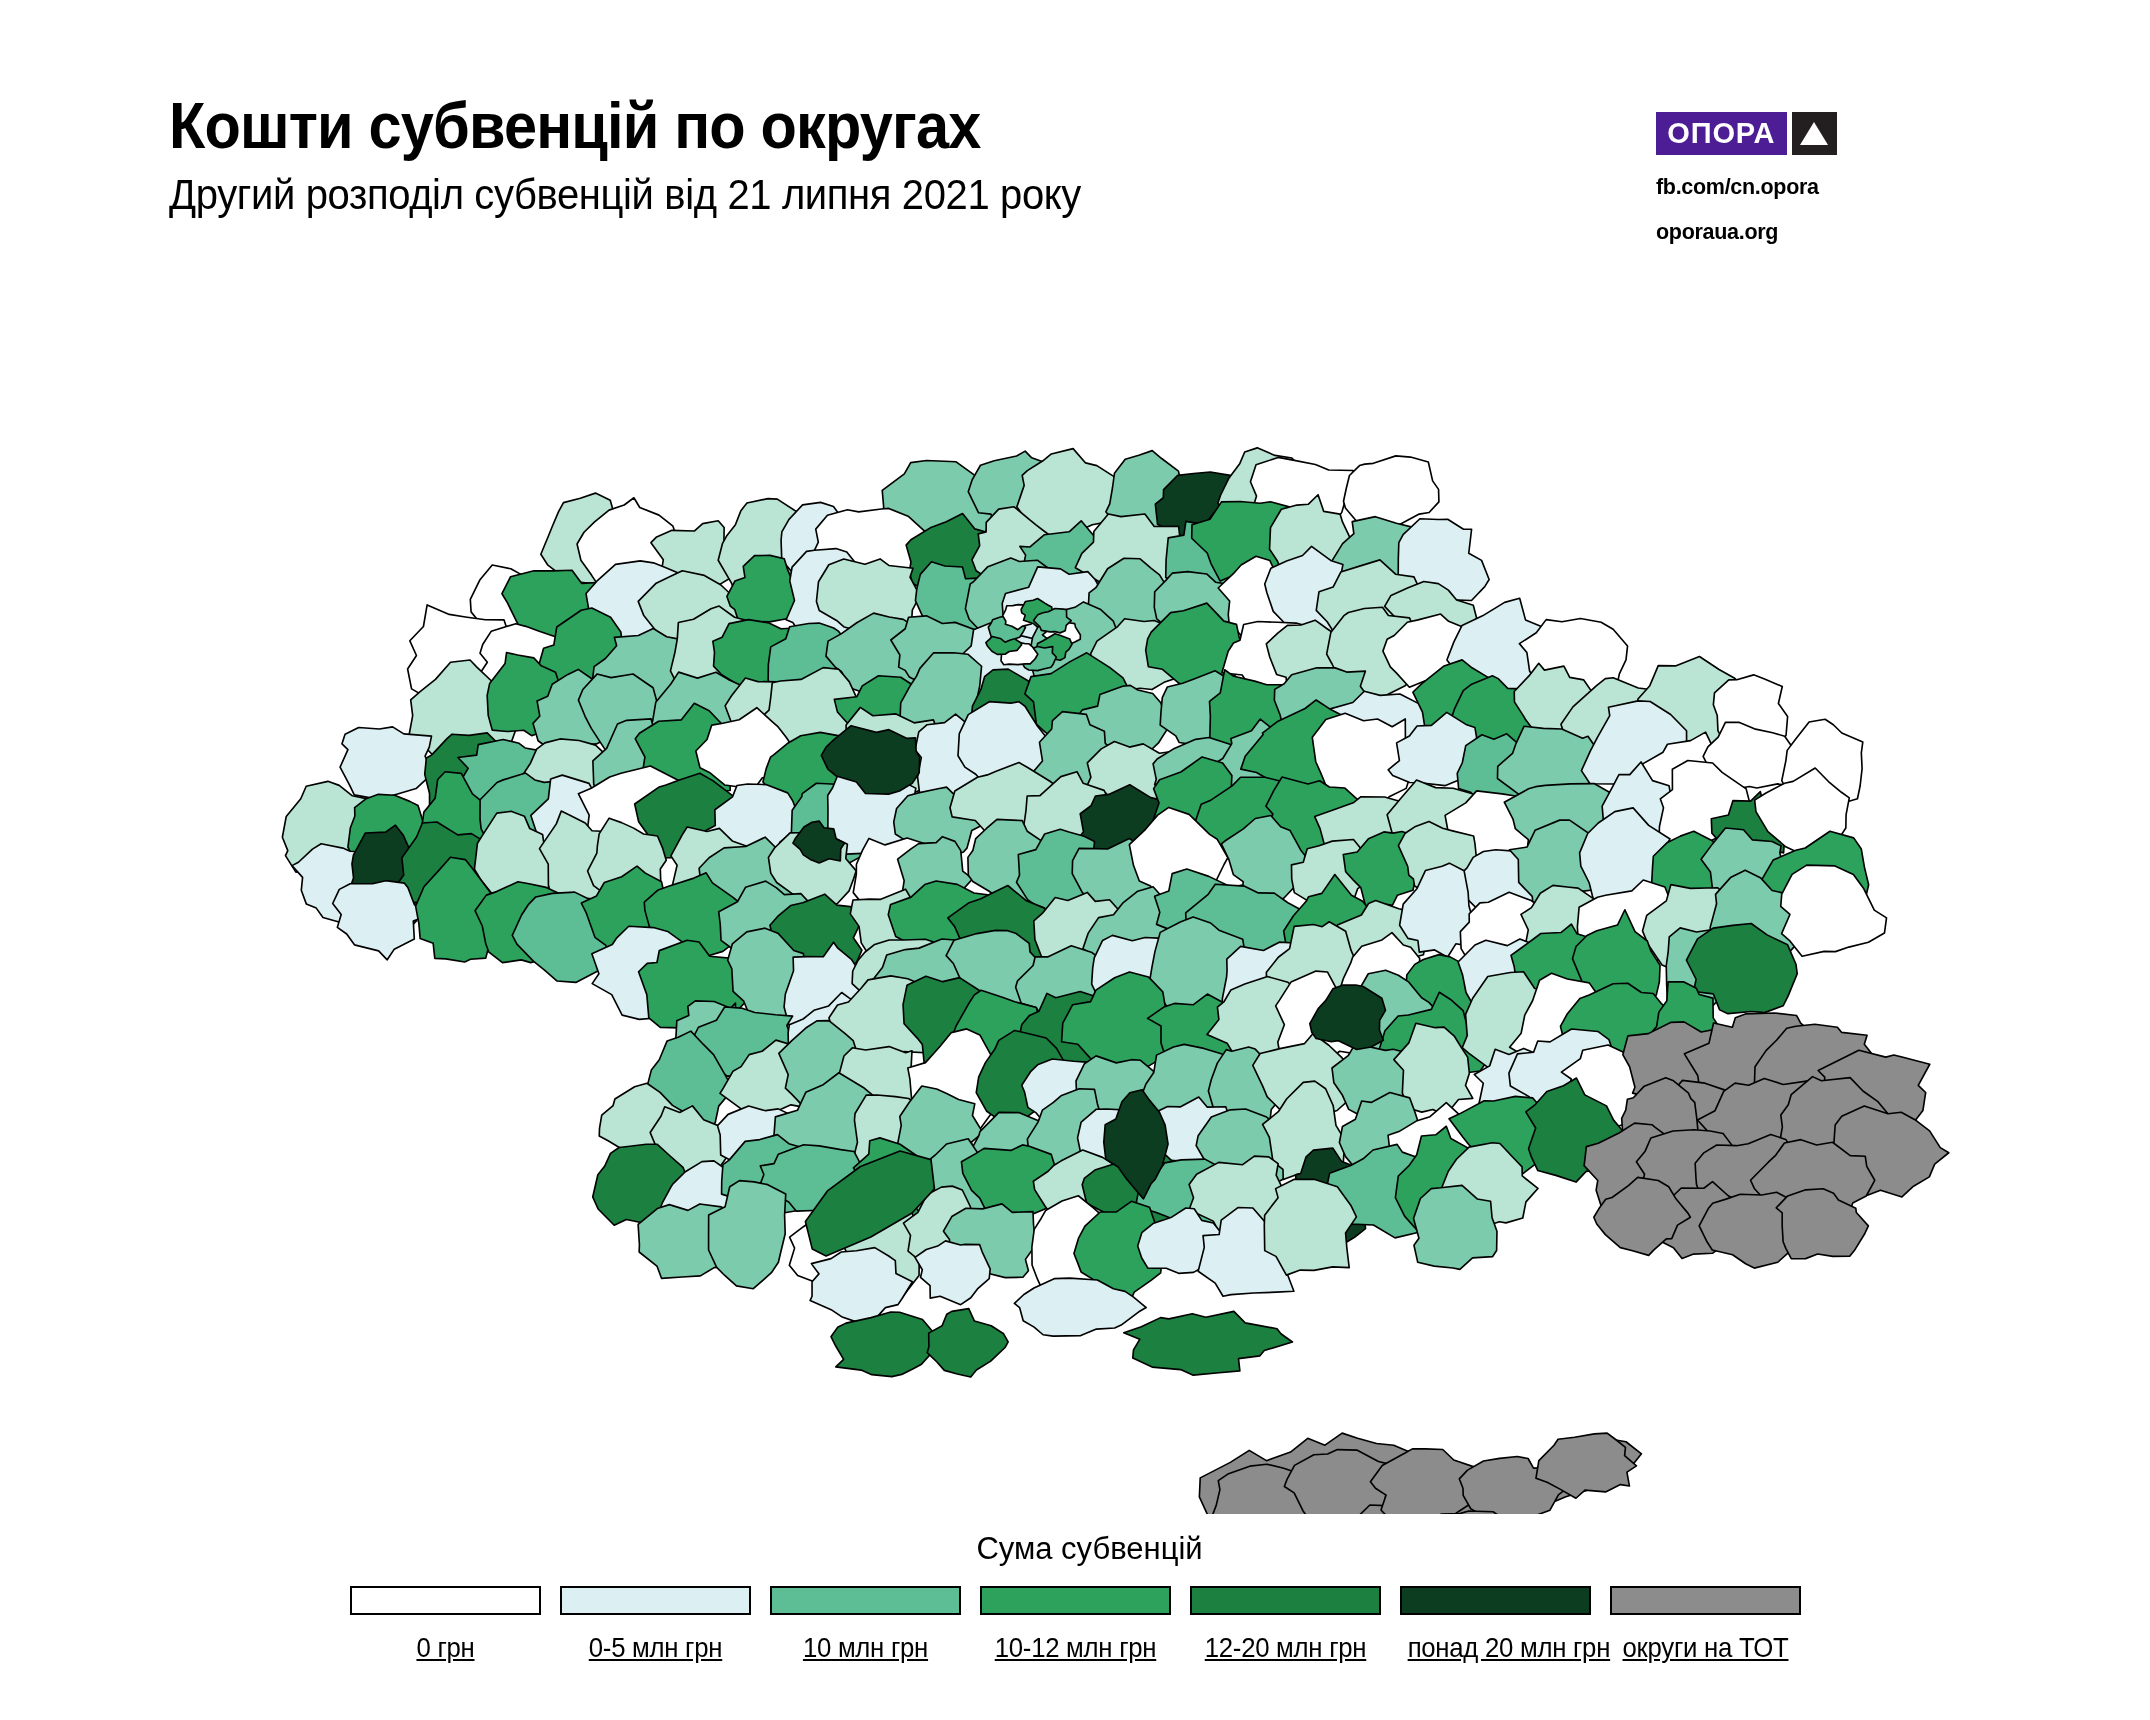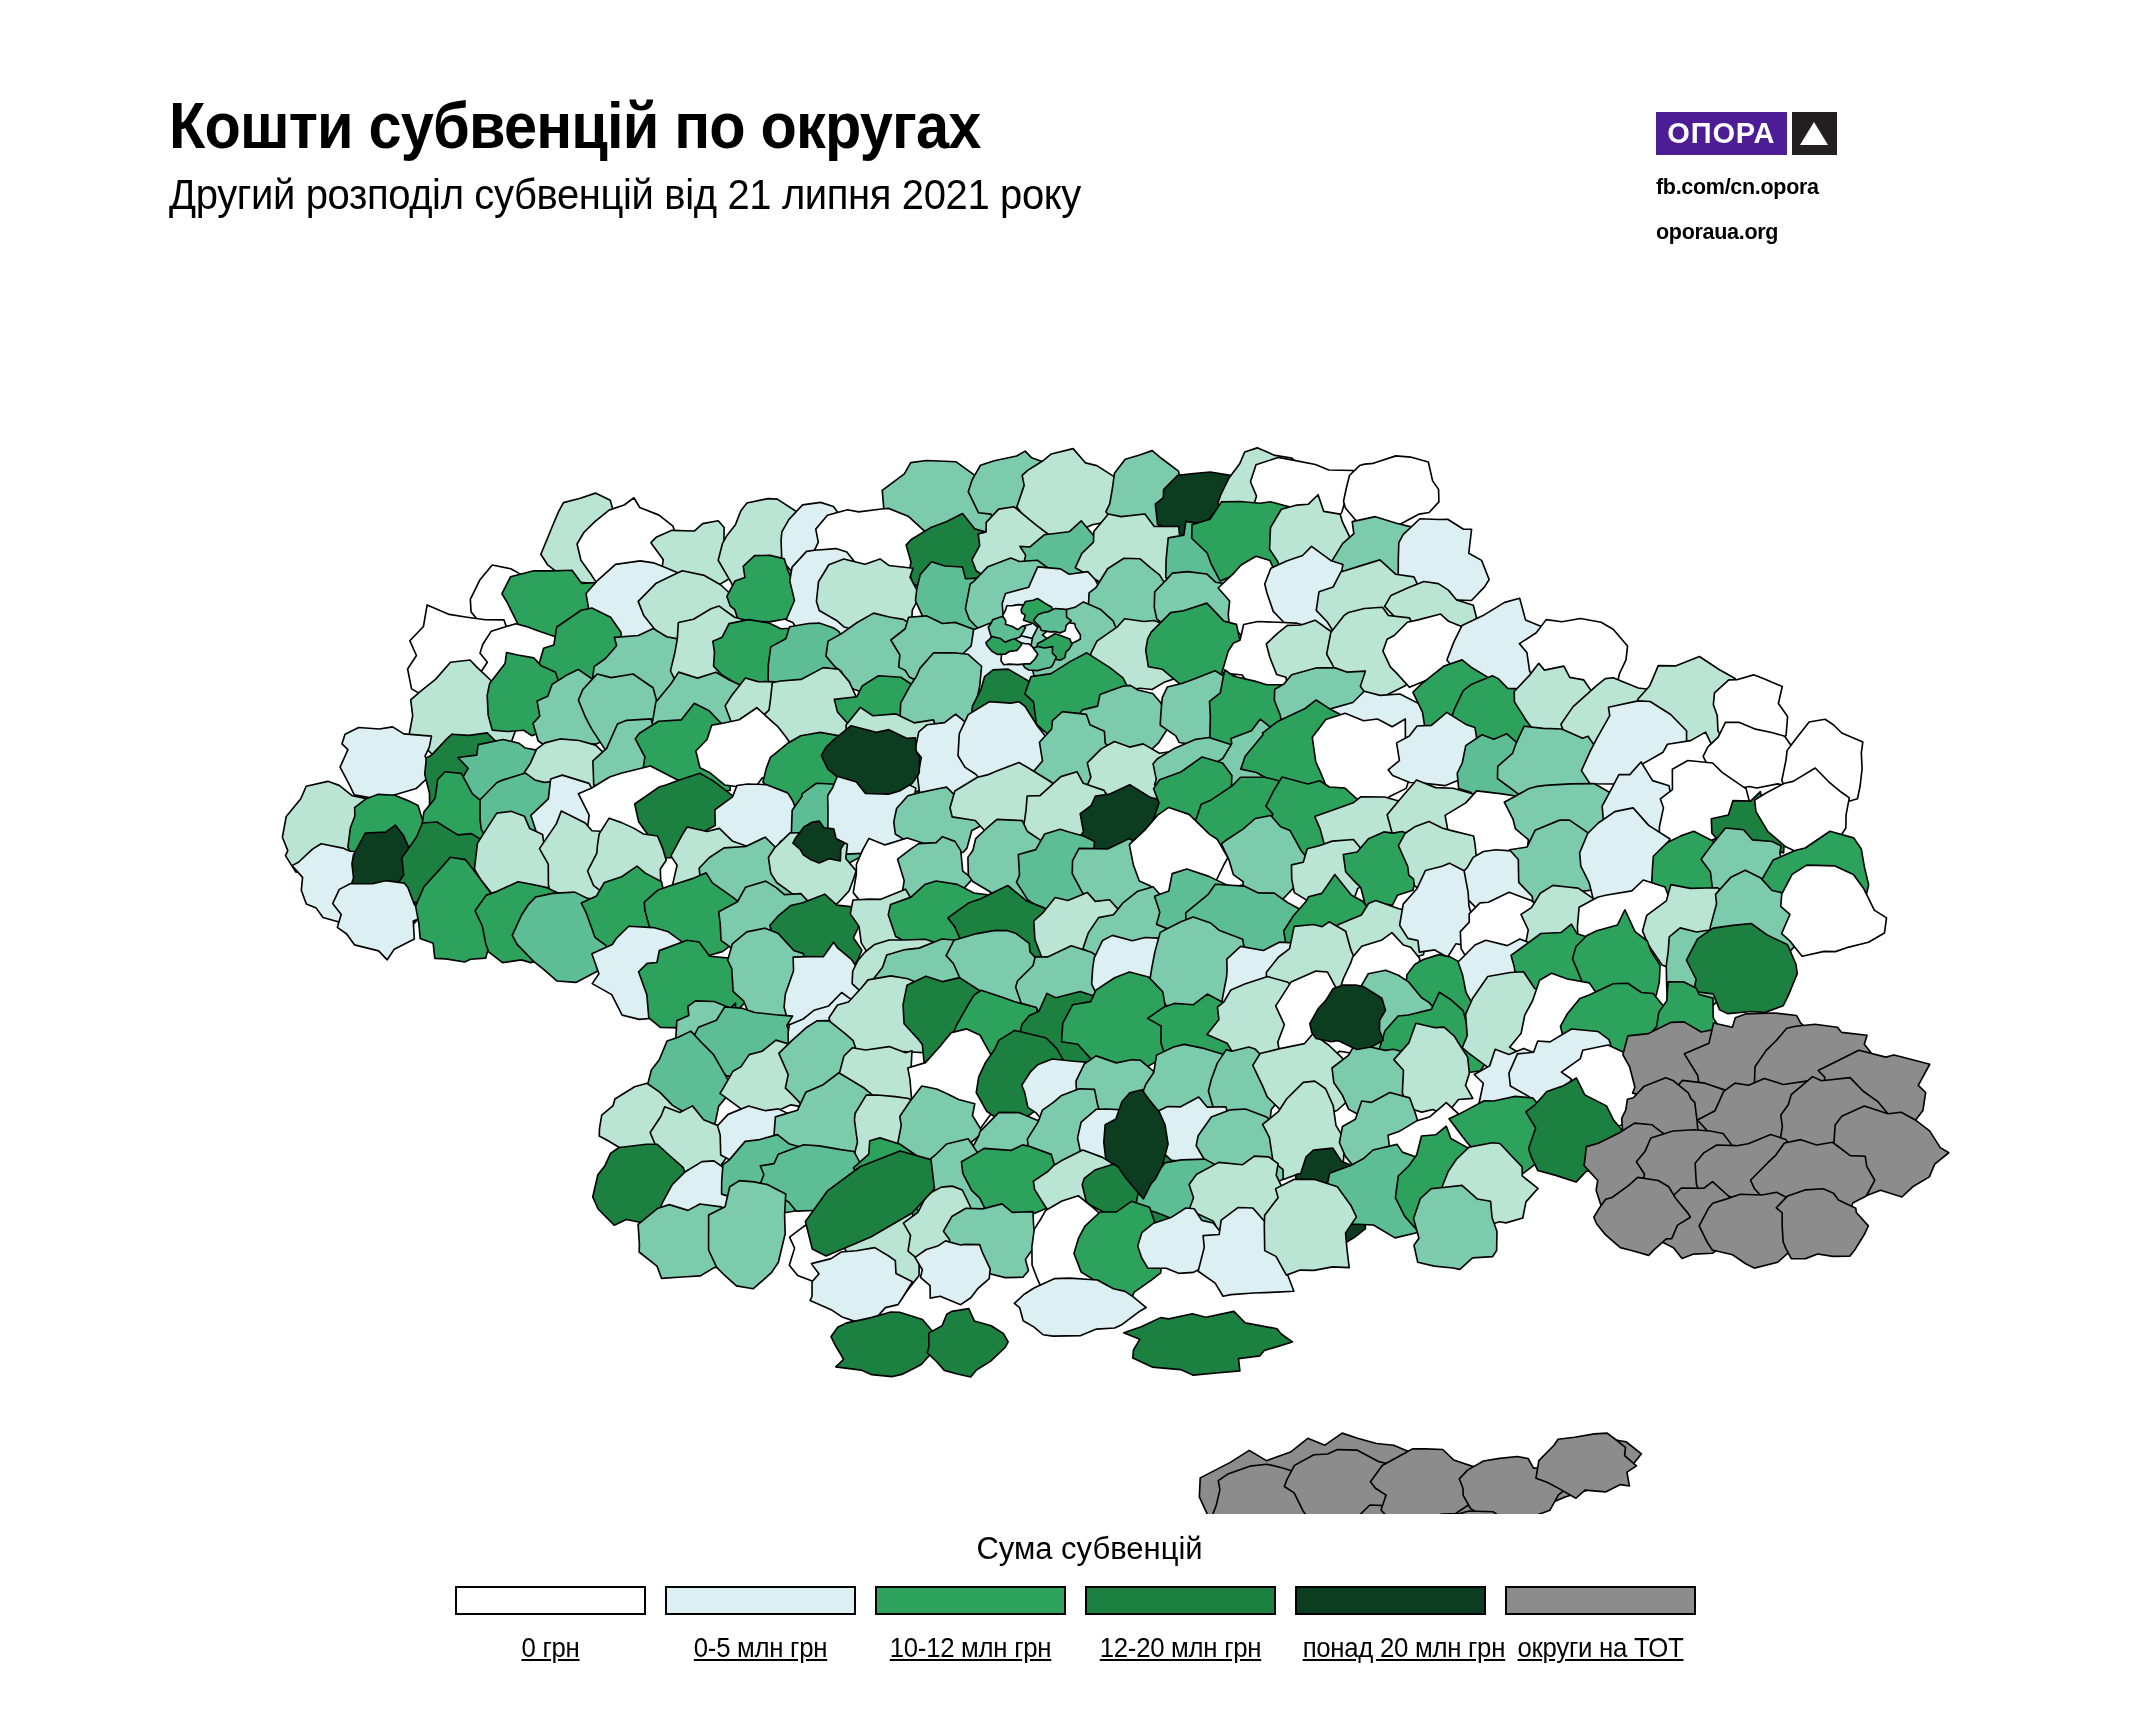--- a/index.html
+++ b/index.html
@@ -487,20 +487,24 @@
   <div id="legend-items">
       <div class="legend-item">
         <div class="legend-swatch" style="background: rgb(255, 255, 255);"></div>
         <div class="legend-label">0 грн</div>
       </div>
       <div class="legend-item">
         <div class="legend-swatch" style="background: rgb(220, 240, 243);"></div>
         <div class="legend-label">0-5 млн грн</div>
       </div>
       <div class="legend-item">
+        <div class="legend-swatch" style="background: rgb(93, 190, 150);"></div>
+        <div class="legend-label">10 млн грн</div>
+      </div>
+      <div class="legend-item">
         <div class="legend-swatch" style="background: rgb(45, 162, 93);"></div>
         <div class="legend-label">10-12 млн грн</div>
       </div>
       <div class="legend-item">
         <div class="legend-swatch" style="background: rgb(28, 128, 64);"></div>
         <div class="legend-label">12-20 млн грн</div>
       </div>
       <div class="legend-item">
         <div class="legend-swatch" style="background: rgb(13, 61, 33);"></div>
         <div class="legend-label">понад 20 млн грн</div>

